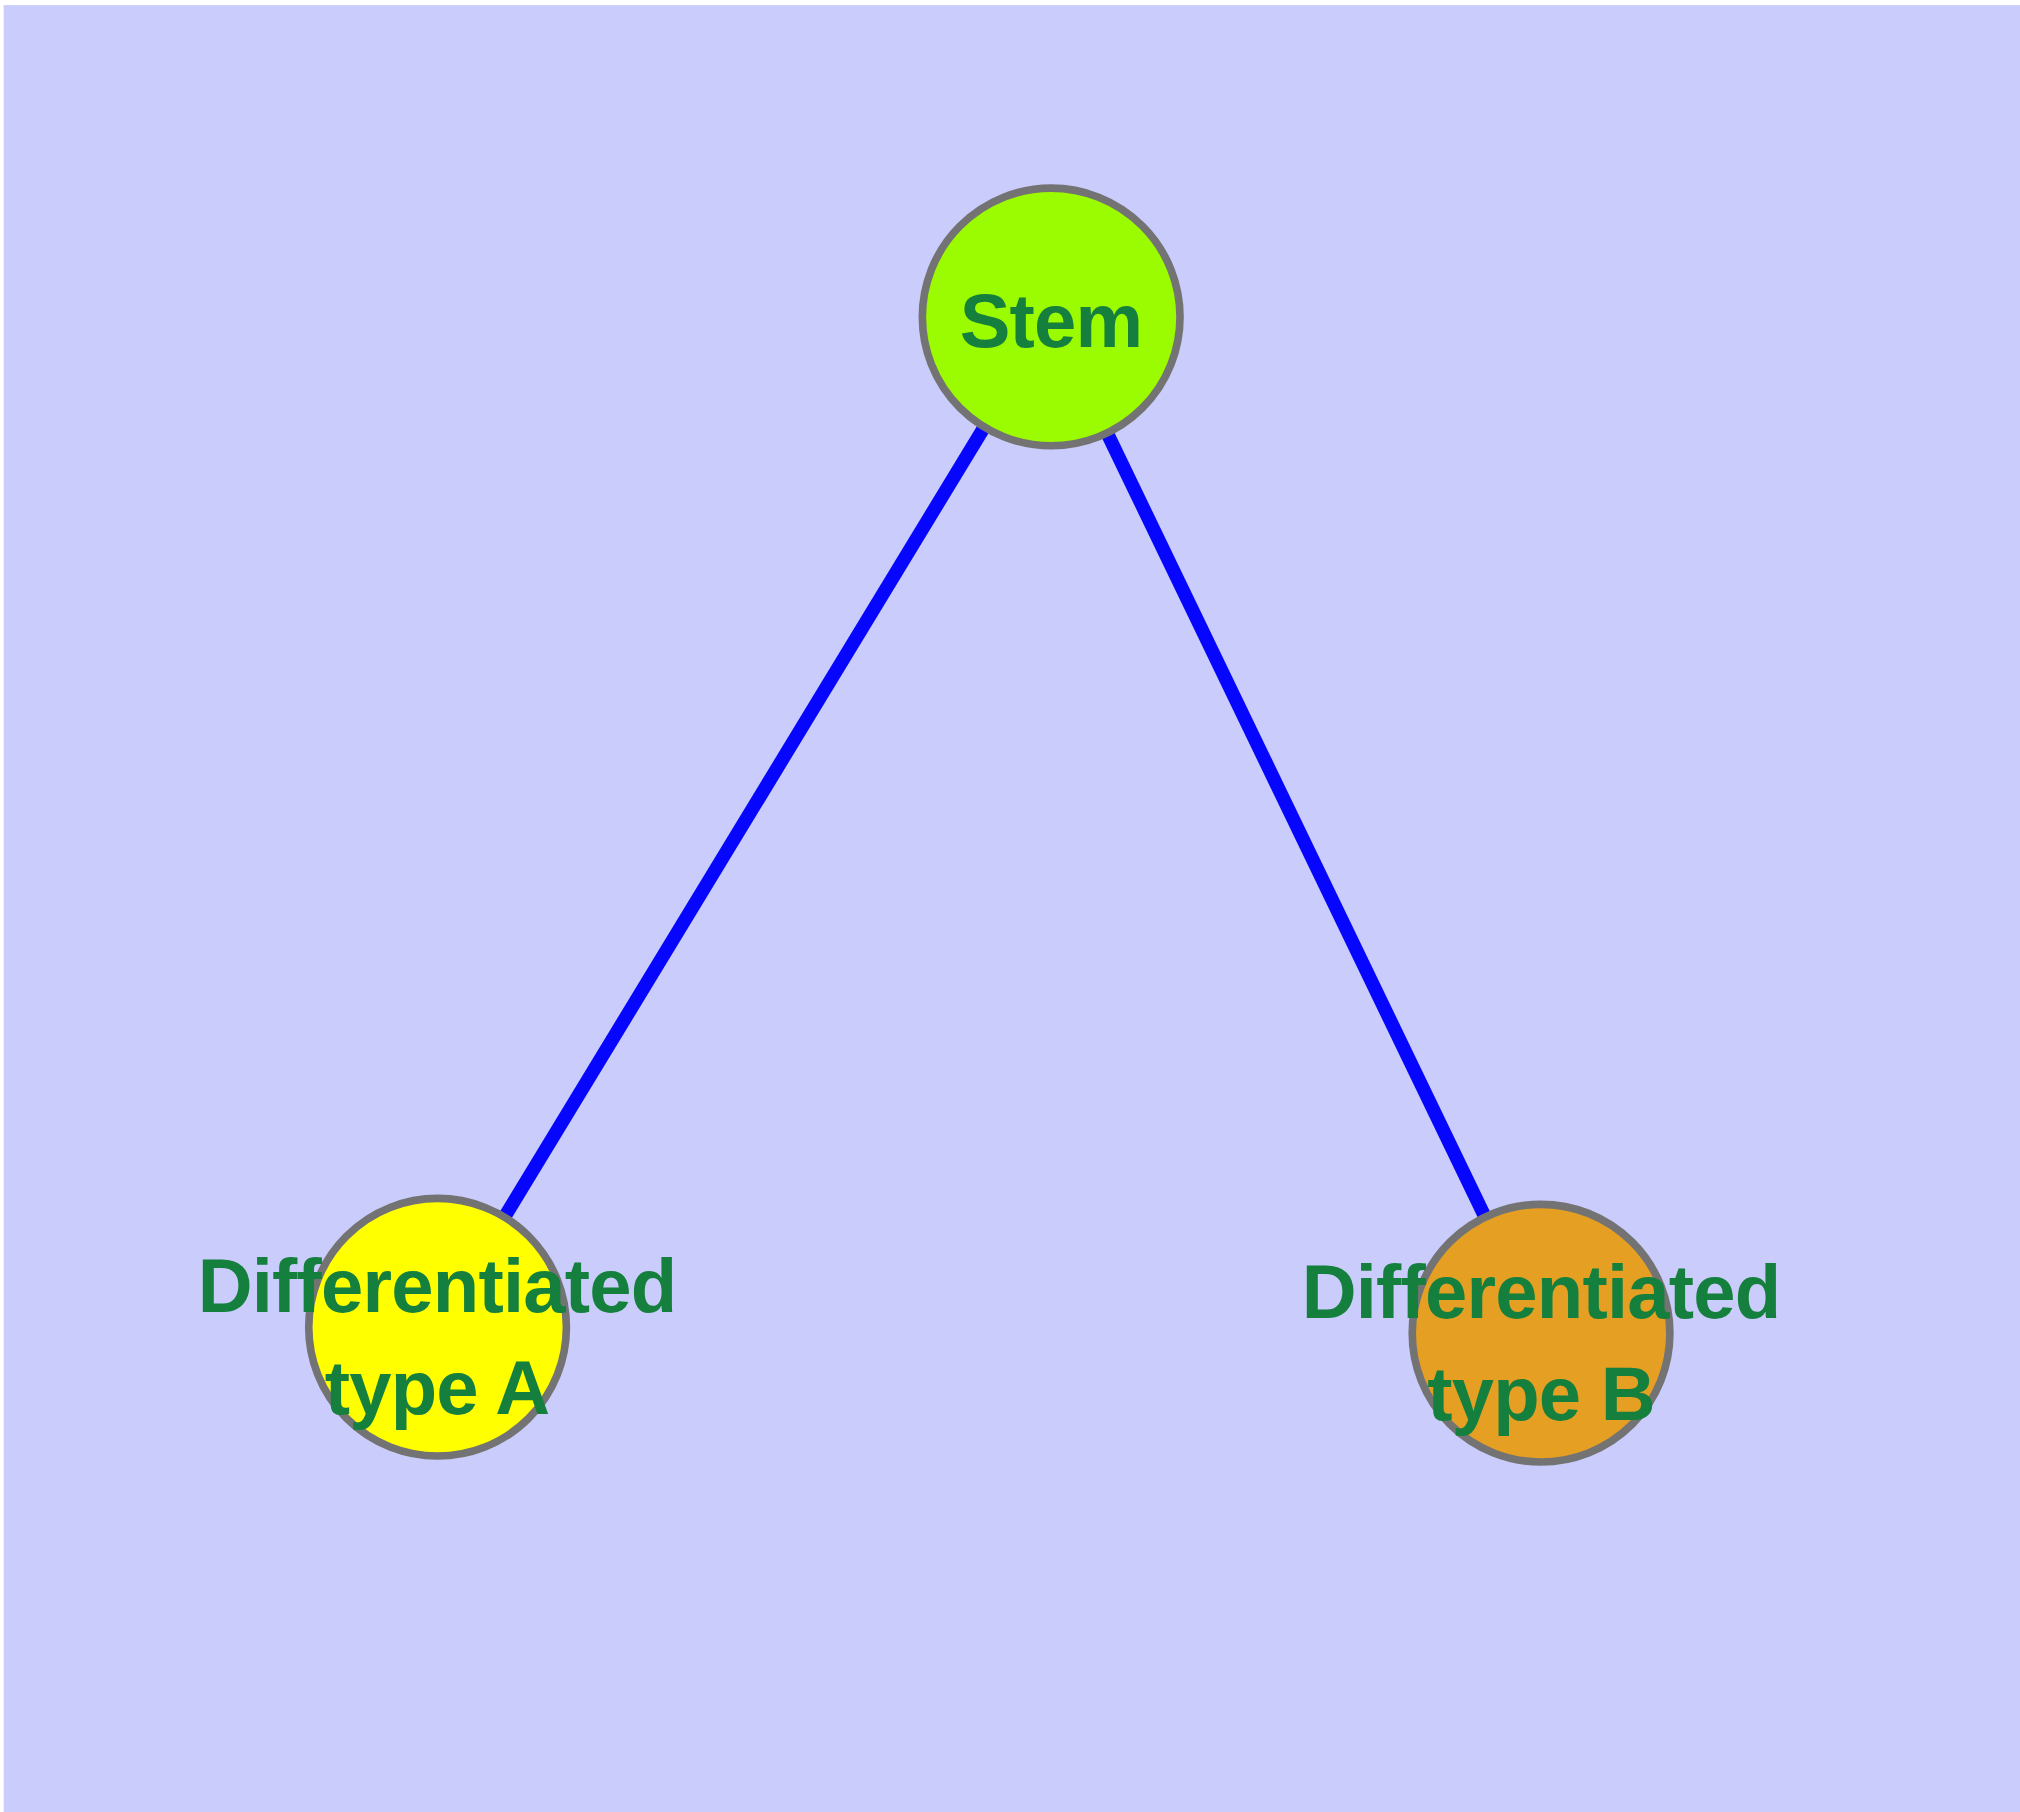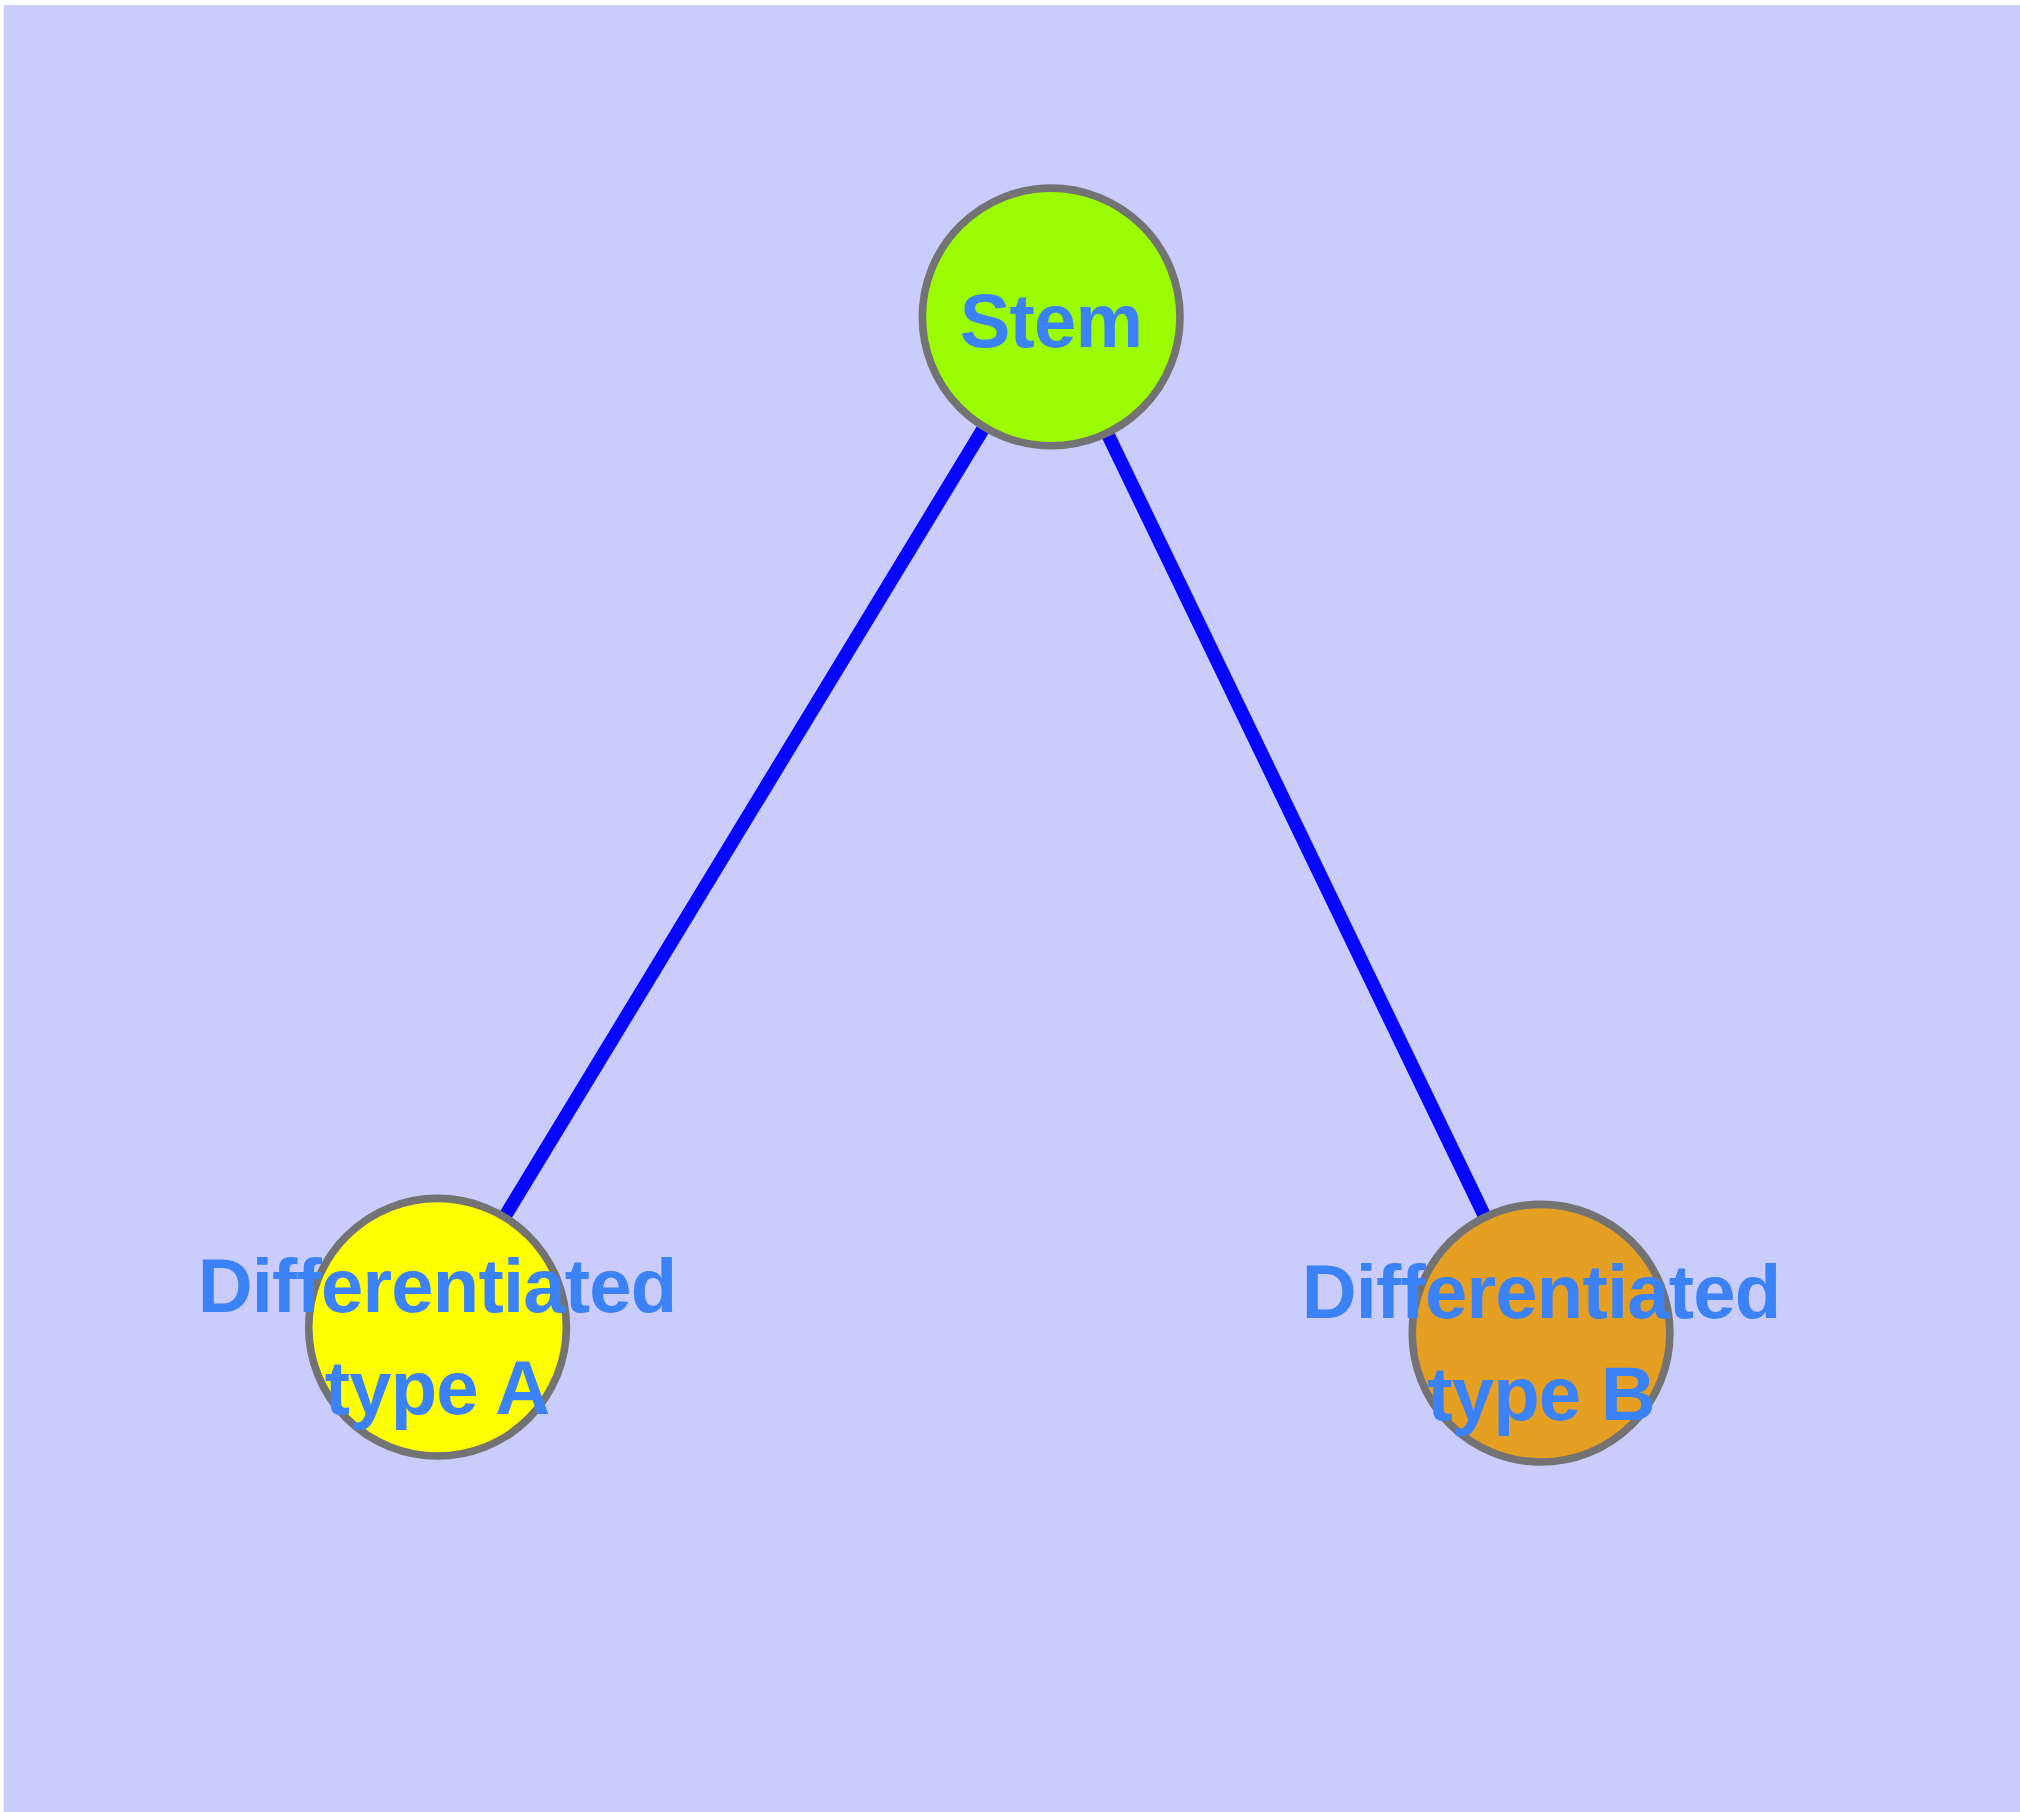--- a/index.html
+++ b/index.html
@@ -23,21 +23,21 @@
     width: 2021px;
     height: 1812px;
     display: block;
   }
   .node-label {
     position: absolute;
     transform: translate(-50%, -50%);
     font-weight: bold;
     font-size: 76px;
     line-height: 102px;
-    color: #3b82f6;
+    color: #15803d;
     text-align: center;
     white-space: pre-line;
     letter-spacing: -0.8px;
     pointer-events: none;
   }
   .label-stem   { left: 1051px; top: 321px; }
   .label-type-a { left: 437px;  top: 1337px; }
   .label-type-b { left: 1541px; top: 1343px; }
 </style>
 </head>

